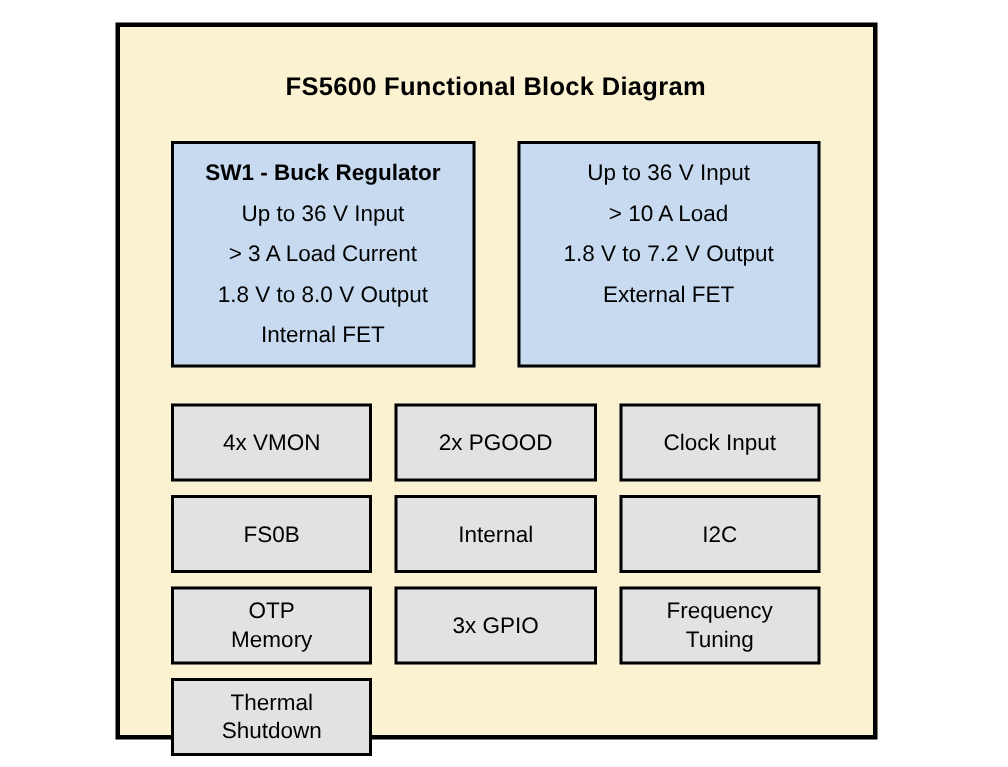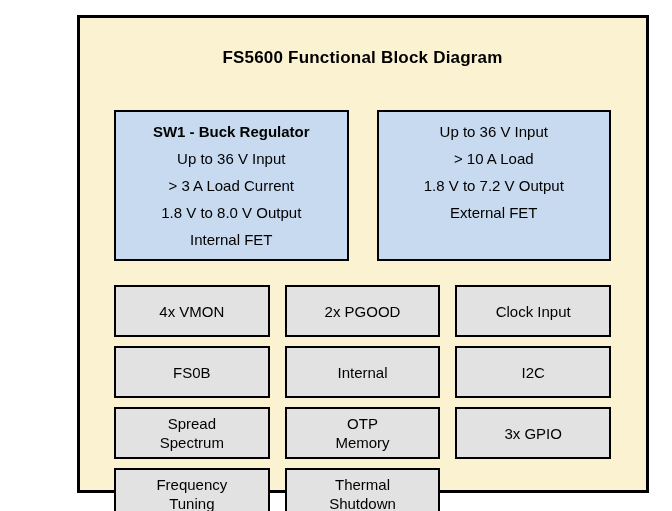--- a/index.html
+++ b/index.html
@@ -16,40 +16,40 @@
     width: 672px;
     height: 511px;
     background: #ffffff;
     overflow: hidden;
   }
 
   .diagram {
     position: absolute;
     left: 77px;
     top: 15px;
-    width: 572px;
+    width: 508px;
     height: 478px;
     border: 3px solid #000000;
     background: #FAF2D0;
     padding: 30px 35px 0 34px;
   }
 
   .diagram-title {
     text-align: center;
     font-size: 17px;
     font-weight: bold;
     line-height: 20px;
     letter-spacing: 0.2px;
   }
 
   .sw-row {
     display: grid;
     grid-template-columns: 1fr 1fr;
     column-gap: 28px;
-    margin-top: 42px;
+    margin-top: 26px;
   }
 
   .sw-block {
     border: 2px solid #000000;
     background: #C7DAF0;
     text-align: center;
     padding: 6px 4px;
     font-size: 15px;
     line-height: 27px;
   }
@@ -108,22 +108,20 @@
       </div>
     </div>
 
     <div class="feature-grid">
       <div class="feature-block">4x VMON</div>
       <div class="feature-block">2x PGOOD</div>
       <div class="feature-block">Clock Input</div>
       <div class="feature-block">FS0B</div>
       <div class="feature-block">Internal</div>
       <div class="feature-block">I2C</div>
-      <div class="feature-block">Spread
-Spectrum</div>
       <div class="feature-block">OTP
 Memory</div>
       <div class="feature-block">3x GPIO</div>
       <div class="feature-block">Frequency
 Tuning</div>
       <div class="feature-block">Thermal
 Shutdown</div>
     </div>
 
   </div>

